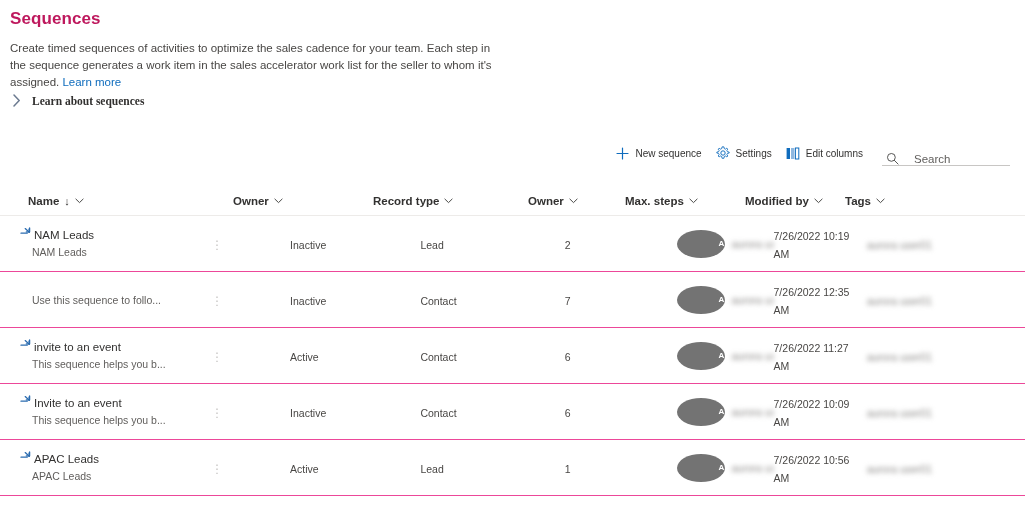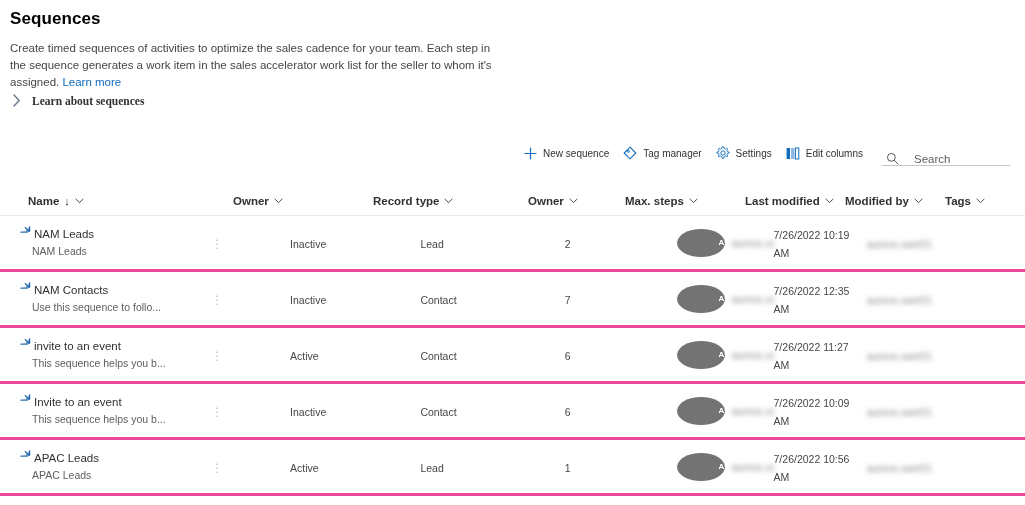--- a/index.html
+++ b/index.html
@@ -9,21 +9,21 @@
     background: #ffffff;
     font-family: "Liberation Sans", sans-serif;
     color: #323130;
     overflow: hidden;
   }
   .page { position: relative; width: 1025px; height: 505px; }
 
   
   .page-title {
     position: absolute; left: 10px; top: 9px;
-    font-size: 17px; font-weight: 600; color: #000000;
+    font-size: 17px; font-weight: 600; color: #be185d;
     letter-spacing: .1px;
   }
   .page-desc {
     position: absolute; left: 10px; top: 40px;
     width: 495px;
     font-size: 11.5px; line-height: 17px; color: #484644;
   }
   .learn-more-link { color: #0f6cbd; text-decoration: none; }
 
   .learn-about {
@@ -79,21 +79,21 @@
     font-size: 11.5px; font-weight: 600; color: #323130;
     cursor: pointer; height: 100%;
     white-space: nowrap;
   }
   .sort-arrow { font-size: 11px; color: #323130; }
   .chev-down { color: #4a4a48; display: inline-flex; }
 
   .row {
     display: flex; align-items: center;
     height: 56px;
-    border-bottom: 3px solid #ec4899;
+    border-bottom: 1px solid #ec4899;
     padding-left: 20px;
     cursor: pointer;
   }
 
   
   .c-name   { width: 205px; }
   .c-menu   { width: 140px; }
   .c-status { width: 140px; }
   .c-type   { width: 155px; }
   .c-steps  { width: 120px; }
@@ -156,29 +156,20 @@
 
     <div class="cmd-btn">
       <span class="cmd-icon">
         <svg width="13" height="13" viewBox="0 0 13 13" aria-hidden="true">
           <path d="M6.5 1 V12 M1 6.5 H12" stroke="#0f6cbd" stroke-width="1.2" stroke-linecap="round"></path>
         </svg>
       </span>
       <span>New sequence</span>
     </div>
 
-    <div class="cmd-btn">
-      <span class="cmd-icon">
-        <svg width="14" height="14" viewBox="0 0 14 14" aria-hidden="true">
-          <path d="M7 1.2 L12.8 7 L7 12.8 L1.2 7 Z" stroke="#0f6cbd" stroke-width="1.1" fill="none"></path>
-          <circle cx="5.2" cy="5.2" r="1.1" stroke="#0f6cbd" stroke-width="1" fill="none"></circle>
-        </svg>
-      </span>
-      <span>Tag manager</span>
-    </div>
 
     <div class="cmd-btn">
       <span class="cmd-icon">
         <svg width="14" height="14" viewBox="0 0 16 16" aria-hidden="true">
           <circle cx="8" cy="8" r="2.5" stroke="#0f6cbd" stroke-width="1.1" fill="none"></circle>
           <path d="M8 1 L9.1 1 L9.4 2.9 L10.9 3.6 L12.4 2.5 L13.5 3.6 L12.4 5.1 L13.1 6.6 L15 6.9 L15 8.1 L13.1 8.4 L12.4 9.9 L13.5 11.4 L12.4 12.5 L10.9 11.4 L9.4 12.1 L9.1 14 L8 14" stroke="#0f6cbd" stroke-width="1" fill="none" stroke-linejoin="round"></path>
           <path d="M8 1 L6.9 1 L6.6 2.9 L5.1 3.6 L3.6 2.5 L2.5 3.6 L3.6 5.1 L2.9 6.6 L1 6.9 L1 8.1 L2.9 8.4 L3.6 9.9 L2.5 11.4 L3.6 12.5 L5.1 11.4 L6.6 12.1 L6.9 14 L8 14" stroke="#0f6cbd" stroke-width="1" fill="none" stroke-linejoin="round"></path>
         </svg>
       </span>
       <span>Settings</span>
@@ -237,28 +228,20 @@
       <div class="th c-owner">
         <span>Owner</span>
         <span class="chev-down">
           <svg width="9" height="6" viewBox="0 0 9 6" aria-hidden="true">
               <path d="M0.6 0.8 L4.5 4.6 L8.4 0.8" stroke="#4a4a48" stroke-width="1" fill="none"></path>
             </svg>
         </span>
       </div>
       <div class="th c-steps">
         <span>Max. steps</span>
-        <span class="chev-down">
-          <svg width="9" height="6" viewBox="0 0 9 6" aria-hidden="true">
-              <path d="M0.6 0.8 L4.5 4.6 L8.4 0.8" stroke="#4a4a48" stroke-width="1" fill="none"></path>
-            </svg>
-        </span>
-      </div>
-      <div class="th c-mod">
-        <span>Last modified</span>
         <span class="chev-down">
           <svg width="9" height="6" viewBox="0 0 9 6" aria-hidden="true">
               <path d="M0.6 0.8 L4.5 4.6 L8.4 0.8" stroke="#4a4a48" stroke-width="1" fill="none"></path>
             </svg>
         </span>
       </div>
       <div class="th c-modby">
         <span>Modified by</span>
         <span class="chev-down">
           <svg width="9" height="6" viewBox="0 0 9 6" aria-hidden="true">
@@ -317,31 +300,20 @@
       <span class="blurred blurred-modby">aurora user01</span>
     </div>
     <div class="c-tags">
       <span class="cell-text"></span>
     </div>
   </div>
 
   <div class="row">
     <div class="c-name">
       <div class="name-wrap">
-        <div class="name-line">
-          <span class="seq-icon">
-            <svg width="12" height="12" viewBox="0 0 12 12" aria-hidden="true">
-              <path d="M1 6.2 L7.2 6.2" stroke="#2b6cb0" stroke-width="1.3" stroke-linecap="round"></path>
-              <path d="M9.6 1 L9.6 4.8" stroke="#2b6cb0" stroke-width="1.3" stroke-linecap="round"></path>
-              <path d="M5.2 1.6 L9.3 5.2" stroke="#2b6cb0" stroke-width="1.3" stroke-linecap="round"></path>
-              <path d="M9.3 5.2 L6.3 4.9 M9.3 5.2 L9.0 2.2" stroke="#2b6cb0" stroke-width="1.3" stroke-linecap="round"></path>
-            </svg>
-          </span>
-          <span class="name-title">NAM Contacts</span>
-        </div>
         <div class="name-sub">Use this sequence to follo...</div>
       </div>
     </div>
     <div class="c-menu" style="width:85px">
       <span class="kebab">⋮</span>
     </div>
     <div class="c-status" style="width:140px">
       <span class="cell-text">Inactive</span>
     </div>
     <div class="c-type">

